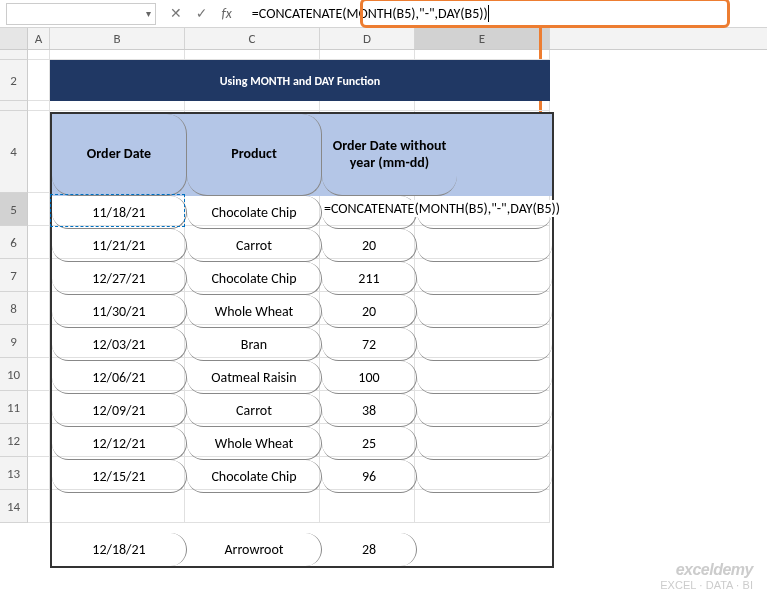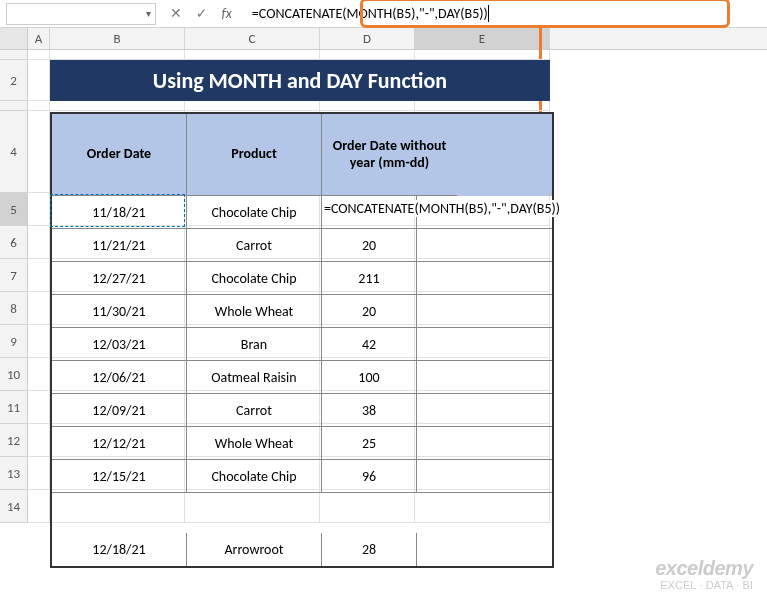--- a/index.html
+++ b/index.html
@@ -37,49 +37,49 @@
 .row.short { height: 10px; }
 .row.tall4 { height: 82px; }
 .cell { border-right: 1px solid #e0e0e0; border-bottom: 1px solid #e0e0e0; }
 .c-A { width: 22px; }
 .c-B { width: 135px; }
 .c-C { width: 135px; }
 .c-D { width: 95px; }
 .c-E { width: 135px; }
 
 
-.title-cell { position: absolute; left: 50px; top: 10px; width: 500px; height: 41px; background: #203864; color: #fff; font-weight: bold; font-size: 22px; display: flex; align-items: center; justify-content: center; border: 1px solid #203864; }
+.title-cell { position: absolute; left: 50px; top: 10px; width: 500px; height: 41px; background: #203864; color: #fff; font-weight: bold; font-size: 12px; display: flex; align-items: center; justify-content: center; border: 1px solid #203864; }
 
 
 .tbl { position: absolute; left: 50px; top: 62px; border: 2px solid #333; }
 .tbl-row { display: flex; }
 .tbl-row.head { background: #B4C6E7; }
 .tbl-row.head .td { font-weight: bold; display: flex; align-items: center; justify-content: center; text-align: center; height: 82px; padding: 4px; font-size: 14px; line-height: 1.2; }
-.tbl-row .td { border-right: 1px solid #888; border-bottom: 1px solid #888; height: 33px; display: flex; align-items: center; justify-content: center; font-size: 14px; }
+.tbl-row .td { border-right: 1px solid #888; border-bottom: 1px solid #888; height: 33px; display: flex; align-items: center; justify-content: center; font-size: 14px; border-radius: 20px; }
 .tbl-row .td.b { width: 135px; }
 .tbl-row .td.c { width: 135px; }
 .tbl-row .td.d { width: 95px; }
 .tbl-row .td.e { width: 135px; border-right: none; }
 .tbl-row:last-child .td { border-bottom: none; margin-top: 40px; }
 
 
 .ref-box { position: absolute; border: 1.5px dashed #0070C0; pointer-events: none; }
 
 
 .incell-formula { position: absolute; font-size: 14px; white-space: nowrap; background: #fff; padding: 0 2px; }
 
 
 .fn-black { color: #000; margin-top: 48px; }
 .fn-blue { color: #000000; }
 .cursor-caret { border-right: 1px solid #000; animation: blink 1s steps(1) infinite; }
 @keyframes blink { 50% { border-color: transparent; } }
 
 
 .watermark { position: absolute; right: 14px; bottom: 10px; color: #ccc; font-size: 11px; text-align: right; line-height: 1.1; font-family: Arial, sans-serif; }
-.watermark .logo { font-size: 20px; font-style: italic; font-weight: bold; letter-spacing: -0.5px; }
+.watermark .logo { font-size: 16px; font-style: italic; font-weight: bold; letter-spacing: -0.5px; }
 </style>
 </head>
 <body>
 
 <div class="formula-area">
   <div class="name-box">
     <span></span>
     <span class="chev">▾</span>
   </div>
   <div class="fb-icons">
@@ -247,21 +247,21 @@
       </div>
     <div class="tbl-row">
         <div class="td b">11/30/21</div>
         <div class="td c">Whole Wheat</div>
         <div class="td d">20</div>
         <div class="td e"></div>
       </div>
     <div class="tbl-row">
         <div class="td b">12/03/21</div>
         <div class="td c">Bran</div>
-        <div class="td d">42</div>
+        <div class="td d">72</div>
         <div class="td e"></div>
       </div>
     <div class="tbl-row">
         <div class="td b">12/06/21</div>
         <div class="td c">Oatmeal Raisin</div>
         <div class="td d">100</div>
         <div class="td e"></div>
       </div>
     <div class="tbl-row">
         <div class="td b">12/09/21</div>

